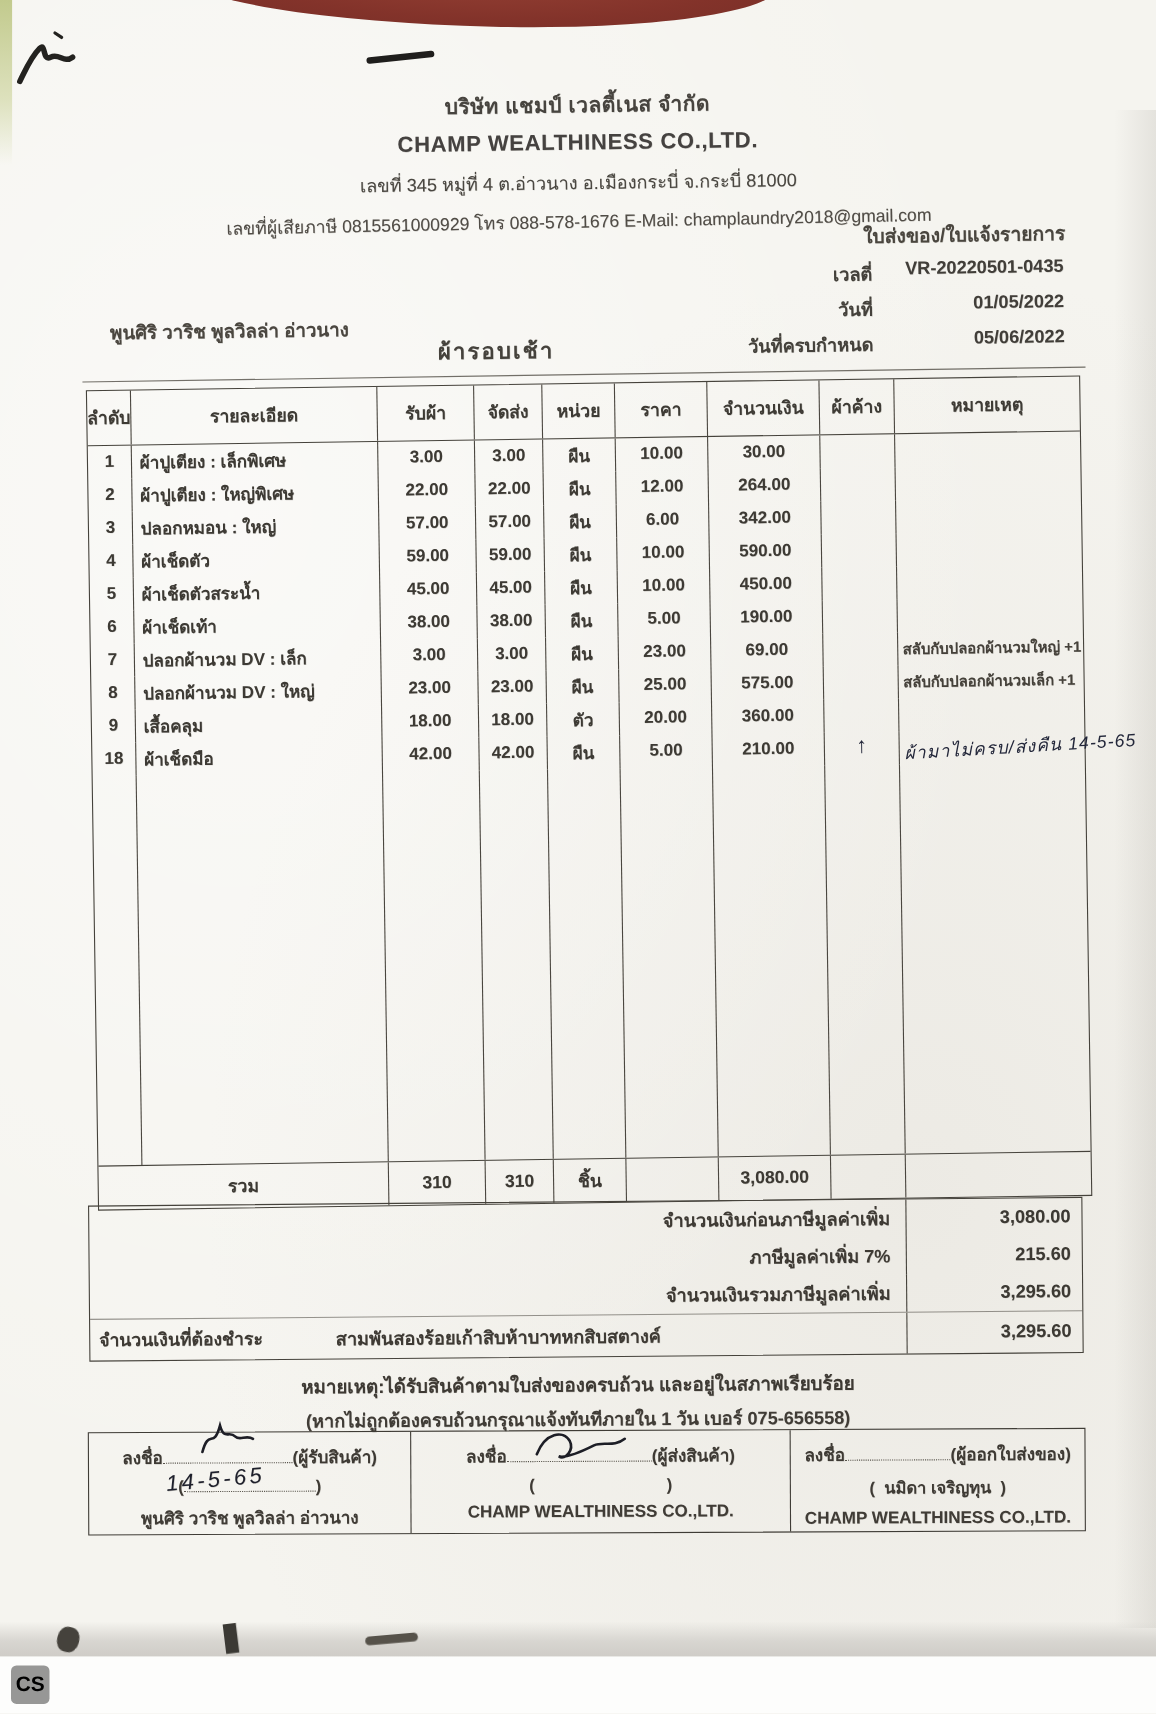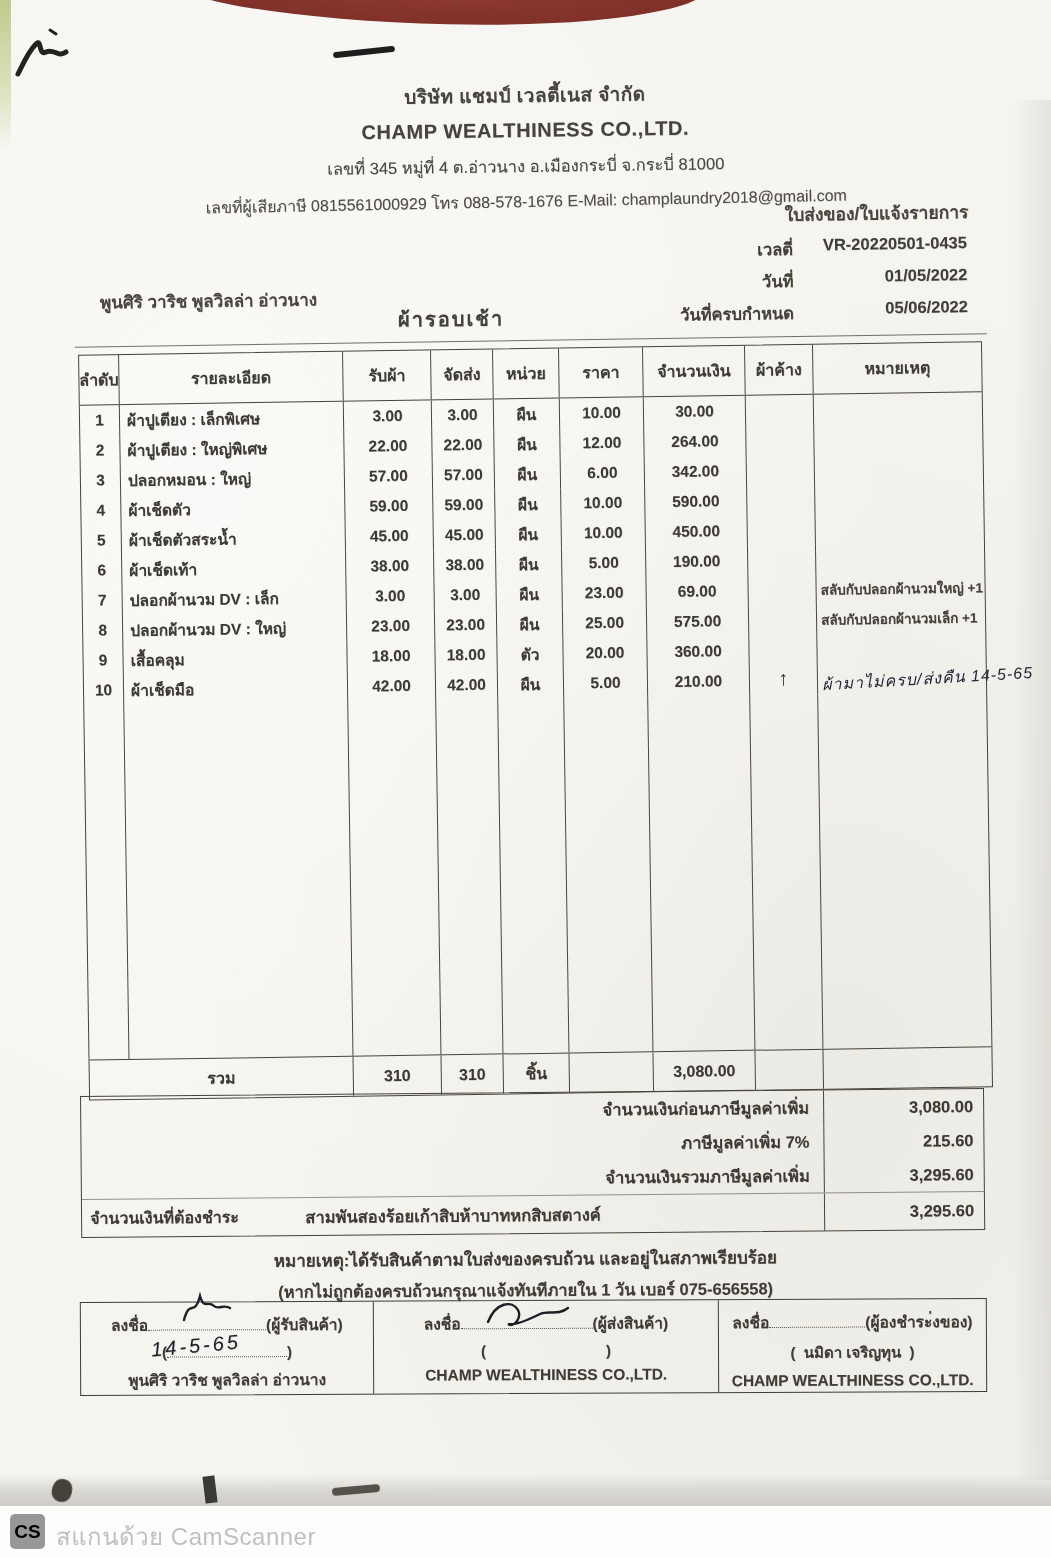--- a/index.html
+++ b/index.html
@@ -257,21 +257,21 @@
           <div class="c desc print">เสื้อคลุม</div>
           <div class="c print">18.00</div>
           <div class="c print">18.00</div>
           <div class="c print">ตัว</div>
           <div class="c print">20.00</div>
           <div class="c print">360.00</div>
           <div class="c pend"></div>
           <div class="c rem"></div>
       </div>
       <div class="trow irow">
-        <div class="c print">10</div>
+        <div class="c print">18</div>
           <div class="c desc print">ผ้าเช็ดมือ</div>
           <div class="c print">42.00</div>
           <div class="c print">42.00</div>
           <div class="c print">ผืน</div>
           <div class="c print">5.00</div>
           <div class="c print">210.00</div>
         <div class="c pend">
             <span class="arrow">↑</span>
           </div>
         <div class="c rem hand">ผ้ามาไม่ครบ/ส่งคืน 14-5-65</div>
@@ -336,37 +336,36 @@
           <span class="hand-date">14-5-65</span>
         </div>
         <div class="sname print">พูนศิริ วาริช พูลวิลล่า อ่าวนาง</div>
       </div>
       <div class="sbox">
         <div class="sline print"><span>ลงชื่อ</span><span class="dots d2"></span><span>(ผู้ส่งสินค้า)</span></div>
         <div class="sparen print"><span>(</span><span class="pgap"></span><span>)</span></div>
         <div class="sname print">CHAMP WEALTHINESS CO.,LTD.</div>
       </div>
       <div class="sbox">
-        <div class="sline print"><span>ลงชื่อ</span><span class="dots d3"></span><span>(ผู้องชำระ่งของ)</span></div>
+        <div class="sline print"><span>ลงชื่อ</span><span class="dots d3"></span><span>(ผู้ออกใบส่งของ)</span></div>
         <div class="sparen print"><span>(</span>&nbsp;&nbsp;<span>นมิดา เจริญทุน</span>&nbsp;&nbsp;<span>)</span></div>
         <div class="sname print">CHAMP WEALTHINESS CO.,LTD.</div>
       </div>
     </div>
 
     <svg class="sig-svg" style="left:178px;top:1288px" width="70" height="38" viewBox="0 0 70 38">
       <path d="M6,32 C12,10 16,30 22,8 C26,22 30,12 36,18 C40,22 46,16 52,20" fill="none" stroke="#1d1e26" stroke-width="2.4" stroke-linecap="round"></path>
     </svg>
     <svg class="sig-svg" style="left:478px;top:1296px" width="100" height="40" viewBox="0 0 100 40">
       <path d="M10,26 C18,6 34,4 40,14 C44,22 36,32 30,28 C38,30 54,22 62,18 C70,14 80,20 90,12" fill="none" stroke="#1d1e26" stroke-width="2.4" stroke-linecap="round"></path>
     </svg>
 
     <div class="paper-edge"></div>
     <div class="edge-mark1"></div>
     <div class="edge-mark2"></div>
     <div class="edge-mark3"></div>
 
     <div class="cs-bar">
       <div class="cs-logo">CS</div>
-      <div class="cs-text">สแกนด้วย CamScanner</div>
     </div>
 
   </div>
 </div>
 
 </body></html>

